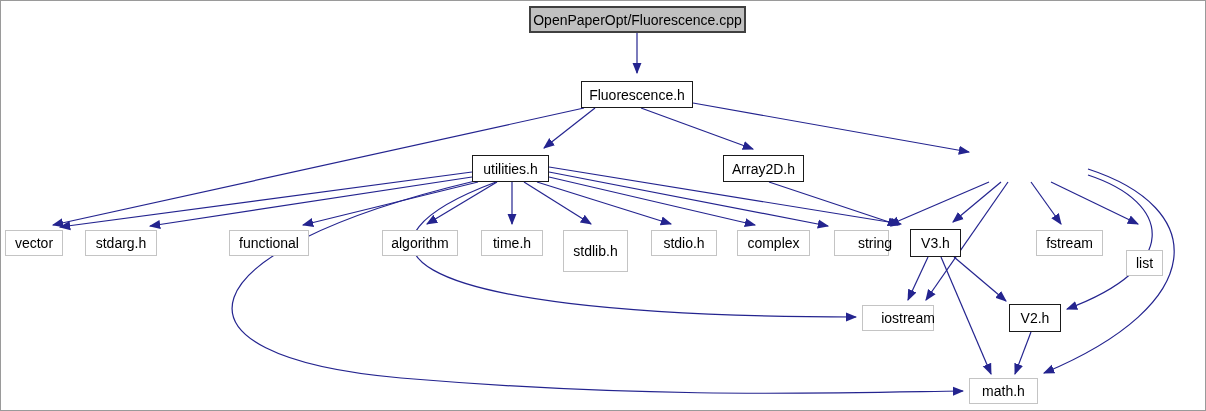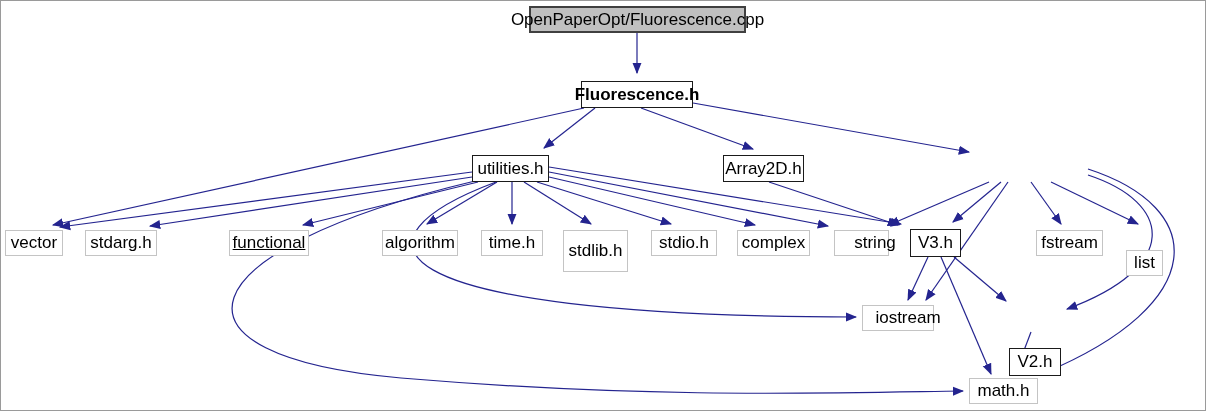--- a/index.html
+++ b/index.html
@@ -13,21 +13,21 @@
     overflow:hidden;
   }
   #edges{position:absolute;left:0;top:0;width:1206px;height:411px;}
   .edge{fill:none;stroke:#24248f;stroke-width:1.2px;}
   .node{
     position:absolute;
     display:flex;align-items:center;justify-content:center;
     box-sizing:border-box;
     background:#ffffff;
     border:1px solid #c4c4c4;
-    font-size:17px;color:#000;
+    font-size:14px;color:#000;
     white-space:nowrap;
     z-index:2;
   }
   .node.linked{border:1.5px solid #1a1a1a;}
   .node.current{background:#c0c0c0;border:2px solid #404040;font-weight:400;}
 </style>
 </head>
 <body>
 
 <div id="canvas">
@@ -63,32 +63,32 @@
     <path class="edge" marker-end="url(#arrow)" d="M1050,181 L1137,223"></path>
     <path class="edge" marker-end="url(#arrow)" d="M1087,174 C1172,202 1180,266 1066,308"></path>
     <path class="edge" marker-end="url(#arrow)" d="M1087,168 C1207,207 1210,302 1043,372"></path>
     <path class="edge" marker-end="url(#arrow)" d="M927,256 L907,299"></path>
     <path class="edge" marker-end="url(#arrow)" d="M953,256 L1005,300"></path>
     <path class="edge" marker-end="url(#arrow)" d="M940,256 L990,373"></path>
     <path class="edge" marker-end="url(#arrow)" d="M1030,331 L1014,373"></path>
   </svg>
 
   <div class="node current" style="left: 528px; top: 5px; width: 217px; height: 27px;">OpenPaperOpt/Fluorescence.cpp</div>
-  <div class="node linked" style="left: 580px; top: 80px; width: 112px; height: 27px; font-weight: bold;">Fluorescence.h</div>
+  <div class="node linked" style="left: 580px; top: 80px; width: 112px; height: 27px;">Fluorescence.h</div>
   <div class="node linked" style="left: 471px; top: 154px; width: 77px; height: 27px;">utilities.h</div>
   <div class="node linked" style="left: 722px; top: 154px; width: 81px; height: 27px;">Array2D.h</div>
   <div class="node" style="left: 4px; top: 229px; width: 58px; height: 26px;">vector</div>
   <div class="node" style="left: 84px; top: 229px; width: 72px; height: 26px;">stdarg.h</div>
-  <div class="node" style="left: 228px; top: 229px; width: 80px; height: 26px; text-decoration: underline;">functional</div>
+  <div class="node" style="left: 228px; top: 229px; width: 80px; height: 26px;">functional</div>
   <div class="node" style="left: 381px; top: 229px; width: 76px; height: 26px;">algorithm</div>
   <div class="node" style="left: 480px; top: 229px; width: 62px; height: 26px;">time.h</div>
   <div class="node" style="left: 562px; top: 229px; width: 65px; height: 42px;">stdlib.h</div>
   <div class="node" style="left: 650px; top: 229px; width: 66px; height: 26px;">stdio.h</div>
   <div class="node" style="left: 736px; top: 229px; width: 73px; height: 26px;">complex</div>
   <div class="node" style="left: 833px; top: 229px; width: 55px; height: 26px; padding-left: 27px;">string</div>
   <div class="node linked" style="left: 909px; top: 228px; width: 51px; height: 28px;">V3.h</div>
   <div class="node" style="left: 1035px; top: 229px; width: 67px; height: 26px;">fstream</div>
   <div class="node" style="left: 1125px; top: 229px; width: 37px; height: 26px; margin-top: 20px;">list</div>
   <div class="node" style="left: 861px; top: 304px; width: 72px; height: 26px; padding-left: 20px;">iostream</div>
-  <div class="node linked" style="left: 1008px; top: 303px; width: 52px; height: 28px; margin-top: 44px;">V2.h</div>
+  <div class="node linked" style="left: 1008px; top: 303px; width: 52px; height: 28px;">V2.h</div>
   <div class="node" style="left: 968px; top: 377px; width: 69px; height: 26px;">math.h</div>
 
 </div>
 
 </body></html>

